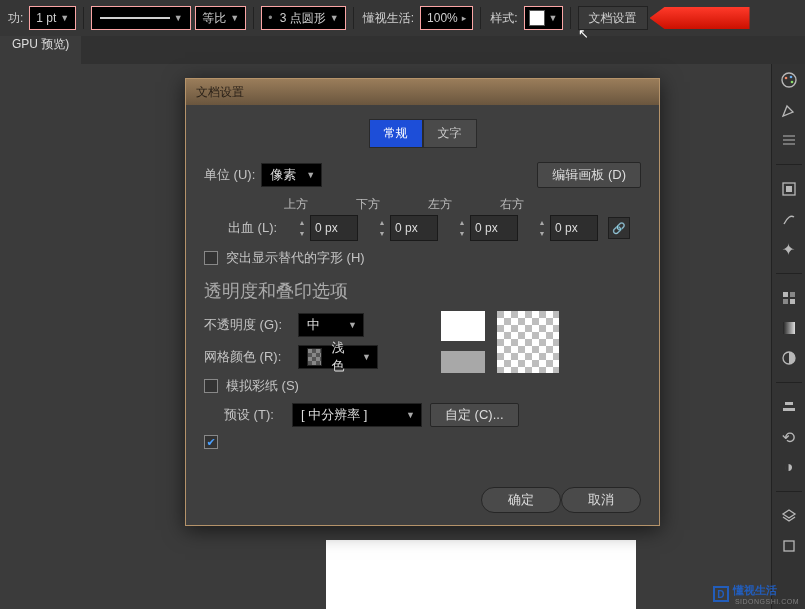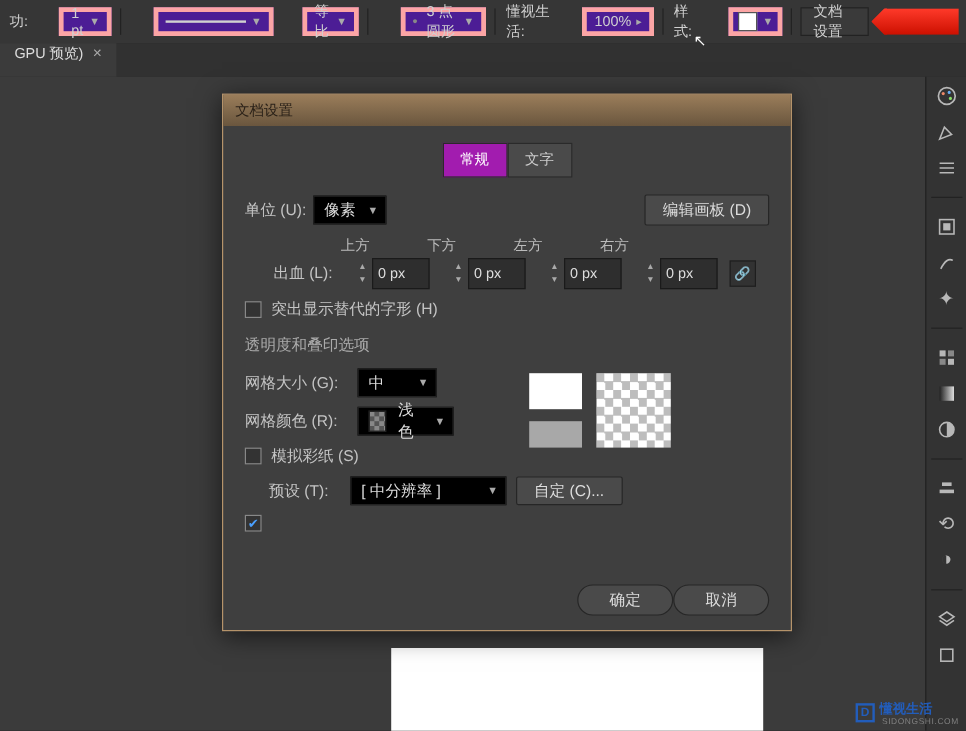--- a/index.html
+++ b/index.html
@@ -1,51 +1,51 @@
 <!DOCTYPE html>
 <html><head>
   <meta charset="utf-8">
   <style>
     * { box-sizing: border-box; margin: 0; padding: 0; font-family: "Microsoft YaHei", Arial, sans-serif; }
     body { width: 805px; height: 609px; background: #2a2a2a; overflow: hidden; position: relative; }
 
     
     .top-toolbar { height: 36px; background: #363636; display: flex; align-items: center; padding: 0 6px; gap: 4px; color: #d0d0d0; font-size: 12px; }
     .tb-sep { width: 1px; height: 22px; background: #222; margin: 0 3px; }
-    .tb-drop { background: #4c1d95; border: 4px solid #fca5a5; height: 24px; display: flex; align-items: center; padding: 0 6px; gap: 4px; cursor: pointer; margin-left: 20px; }
+    .tb-drop { background: #000000; border: 1px solid #fca5a5; height: 24px; display: flex; align-items: center; padding: 0 6px; gap: 4px; cursor: pointer; }
     .tb-drop .caret { font-size: 9px; color: #aaa; }
     .stroke-prev { width: 70px; height: 2px; background: #d0d0d0; }
     .tb-label { padding: 0 2px; }
     .tb-swatch { width: 16px; height: 16px; background: #fff; border: 1px solid #555; }
     .tb-btn { background: #3a3a3a; border: 1px solid #222; height: 24px; padding: 0 10px; color: #d0d0d0; cursor: pointer; display: flex; align-items: center; }
     .arrow-annot { width: 100px; height: 22px; background: linear-gradient(to bottom,#ff3a2a,#cc1000); clip-path: polygon(18% 0, 100% 0, 100% 100%, 18% 100%, 18% 110%, 0 50%, 18% -10%); margin-left:-2px;}
     .cursor-icon { position: absolute; left: 578px; top: 26px; font-size: 13px; color: #fff; pointer-events: none; }
 
     
     .tab-bar { height: 28px; background: #313131; display: flex; align-items: center; }
-    .tab { height: 100%; padding: 0 12px; display: flex; gap: 8px; color: #ddd; font-size: 12px; background: #3b3b3b; }
+    .tab { height: 100%; padding: 0 12px; display: flex; align-items: center; gap: 8px; color: #ddd; font-size: 12px; background: #3b3b3b; flex-direction: column; }
     .tab .close { color: #aaa; cursor: pointer; font-size: 13px; }
 
     
     .canvas-area { position: absolute; top: 64px; left: 0; right: 34px; bottom: 0; background: #3b3b3b; }
     .artboard { position: absolute; left: 326px; top: 476px; width: 310px; height: 80px; background: #fff; }
 
     
     .right-panel { position: absolute; right: 0; top: 64px; width: 34px; bottom: 0; background: #333; border-left: 1px solid #222; display: flex; flex-direction: column; align-items: center; padding-top: 6px; gap: 10px; }
     .rp-icon { width: 20px; height: 20px; display: flex; align-items: center; justify-content: center; color: #b8b8b8; cursor: pointer; }
     .rp-divider { width: 26px; height: 1px; background: #222; margin: 4px 0; }
 
     
     .dialog { position: absolute; left: 185px; top: 78px; width: 475px; height: 448px; background: #3f3f3f; border: 1px solid #b5936a; box-shadow: 0 4px 20px rgba(0,0,0,0.6); }
     .dlg-title { height: 26px; background: linear-gradient(#9a7d5a,#6a563e); color: #2a2118; font-size: 12px; display: flex; align-items: center; padding: 0 10px; }
     .dlg-body { padding: 14px 18px 12px 18px; color: #c4c4c4; font-size: 13px; }
 
     .tabs-row { display: flex; justify-content: center; gap: 0; margin-bottom: 14px; }
     .dlg-tab { padding: 5px 14px; background: #4a4a4a; color: #ccc; cursor: pointer; border: 1px solid #2a2a2a; font-size: 12px; }
-    .dlg-tab.active { background: #a21caf; color: #fff; }
+    .dlg-tab.active { background: #1d4ed8; color: #fff; }
 
     .row { display: flex; align-items: center; gap: 6px; margin-bottom: 8px; }
     .row .lbl { white-space: nowrap; }
     .select { background: #000000; border: 1px solid #222; height: 24px; display: flex; align-items: center; padding: 0 6px 0 8px; gap: 10px; cursor: pointer; color: #ddd; }
     .select .caret { font-size: 9px; color: #aaa; }
     .btn { background: #4a4a4a; border: 1px solid #262626; height: 26px; padding: 0 14px; color: #ddd; cursor: pointer; display: flex; align-items: center; border-radius: 13px; }
     .btn.rect { border-radius: 2px; }
     .spacer { flex: 1; }
 
     .bleed-hdr { display: flex; margin: 6px 0 2px 80px; gap: 48px; font-size: 12px; color: #bbb; }
@@ -53,21 +53,21 @@
     .num-input { display: flex; align-items: center; gap: 2px; }
     .stepper { width: 12px; height: 22px; display: flex; flex-direction: column; }
     .stepper div { flex: 1; display: flex; align-items: center; justify-content: center; font-size: 7px; color: #aaa; cursor: pointer; }
     .num-field { width: 48px; height: 22px; background: #2e2e2e; border: 1px solid #1a1a1a; color: #ddd; padding: 12px 4px; font-size: 12px; }
     .link-icon { width: 22px; height: 22px; background: #323232; border: 1px solid #1e1e1e; display: flex; align-items: center; justify-content: center; color: #aaa; margin-left: 6px; cursor: pointer; font-size: 11px;}
 
     .chk-row { display: flex; align-items: center; gap: 8px; margin: 8px 0; }
     .chk { width: 14px; height: 14px; border: 1px solid #888; background: #333; display: flex; align-items: center; justify-content: center; font-size: 11px; color: #4aa0ff; cursor: pointer; }
     .chk.checked::after { content: "✔"; }
 
-    .section-title { color: #aaa; margin: 12px 0 10px 0; font-size: 13px; }
+    .section-title { color: #aaa; margin: 12px 0 10px 0; font-size: 18px; }
 
     .grid-row { display: flex; align-items: center; gap: 8px; margin-bottom: 8px; }
     .grid-row .lbl { width: 86px; }
     .swatch-prev { background-image: repeating-conic-gradient(#555 0 25%, #888 0 50%); background-size: 8px 8px; border: 1px solid #222; width: 18px; height: 18px; }
 
     .preview-box { position: absolute; right: 100px; top: 232px; display: flex; gap: 12px; }
     .preview-col { display: flex; flex-direction: column; gap: 10px; }
     .sw-white { width: 44px; height: 30px; background: #fff; }
     .sw-gray { width: 44px; height: 22px; background: #a8a8a8; }
     .sw-checker { width: 62px; height: 62px; background-image: repeating-conic-gradient(#fff 0 25%, #bdbdbd 0 50%); background-size: 14px 14px; }
@@ -280,21 +280,21 @@
     </div>
 
     <div class="chk-row">
       <div class="chk"></div>
       <span>突出显示替代的字形 (H)</span>
     </div>
 
     <div class="section-title">透明度和叠印选项</div>
 
     <div class="grid-row">
-      <span class="lbl">网格大小 (G):</span>
+      <span class="lbl">不透明度 (G):</span>
       <div class="select" style="width:66px;">
         <span>中</span>
         <span class="caret" style="margin-left:auto;">▼</span>
       </div>
     </div>
     <div class="grid-row">
       <span class="lbl">网格颜色 (R):</span>
       <div class="select" style="width:80px;">
         <div class="swatch-prev"></div>
         <span>浅色</span>

